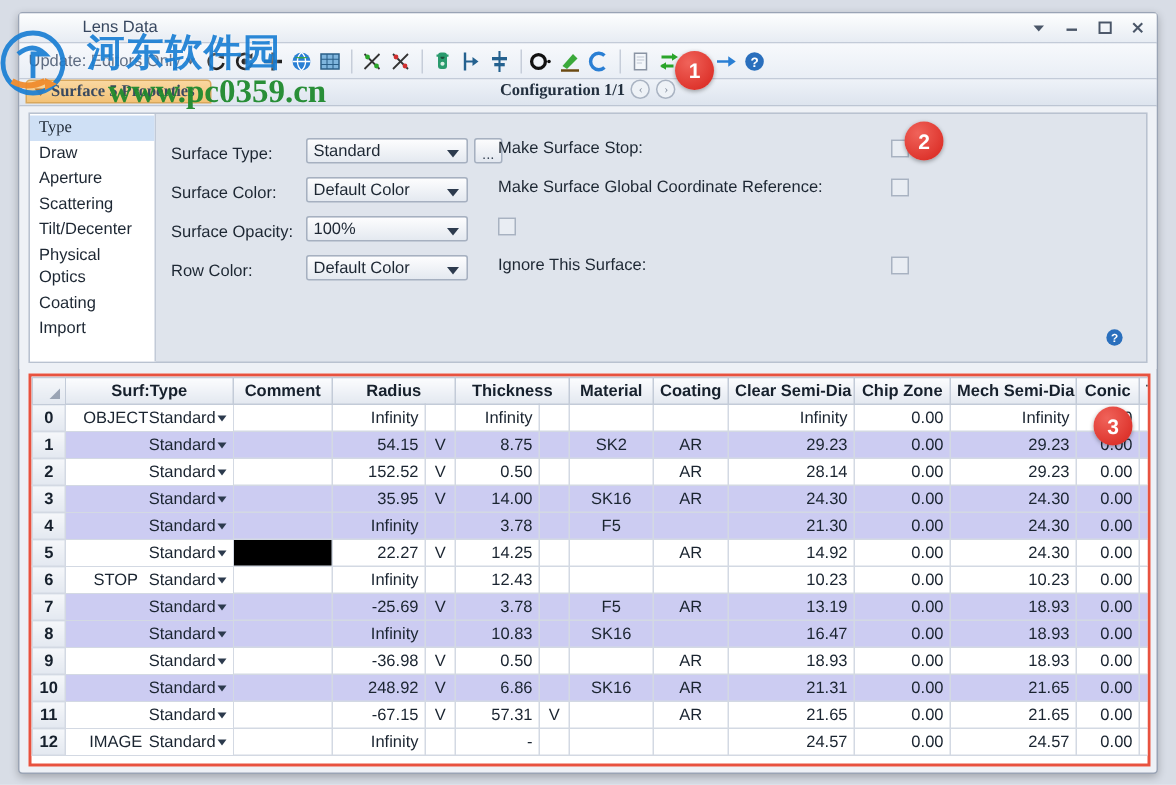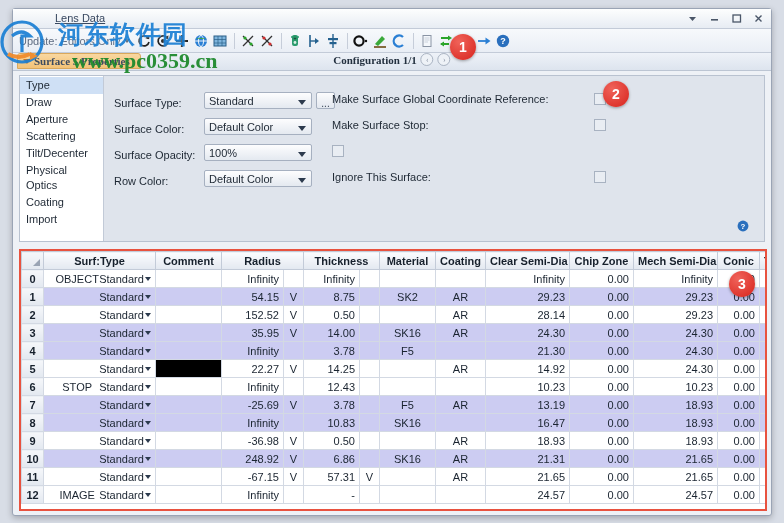--- a/index.html
+++ b/index.html
@@ -20,21 +20,21 @@
   }
   
   .titlebar {
     height: 20px;
     background: linear-gradient(#fdfefe, #e7ecf3);
     border-bottom: 1px solid #c3cbd8;
     position: relative;
   }
   .title-text {
     position: absolute; left: 42px; top: 3px;
-    font-size: 11px; color: #37475f; text-decoration: underline;
+    font-size: 11px; color: #37475f;
   }
   .wincontrols {
     position: absolute; right: 6px; top: 3px;
     display: flex; gap: 9px; align-items: center;
   }
   .wc { width: 13px; height: 13px; position: relative; cursor: default; }
   .wc svg { display: block; }
 
   
   .toolbar {
@@ -120,21 +120,21 @@
     width: 84px;
     background: #ffffff;
     border-right: 1px solid #c2cad7;
     padding-top: 1px;
   }
   .sl-item {
     font-size: 11px; color: #1d2733;
     padding: 1px 6px;
     line-height: 15px;
   }
-  .sl-item.selected { background: #cfe0f5; }
+  .sl-item.selected { background: #cfe0f5; font-family: Liberation Serif, serif; }
   .form {
     flex: 1; position: relative; padding: 12px 0 0 10px;
   }
   .fieldrow {
     display: flex; align-items: flex-end; height: 21px; margin-bottom: 5px;
   }
   .fieldlabel {
     font-size: 11px; color: #1d2733; width: 90px;
   }
   .combo {
@@ -495,25 +495,25 @@
         <div class="fieldrow">
           <span class="fieldlabel">Row Color:</span>
           <div class="combo">
             <span>Default Color</span>
             <span class="arrow"></span>
           </div>
         </div>
 
         <div class="checkcol">
           <div class="checkrow">
-            <span class="checklabel">Make Surface Global Coordinate Reference:</span>
+            <span class="checklabel">Make Surface Stop:</span>
             <span class="chkbox"></span>
           </div>
           <div class="checkrow">
-            <span class="checklabel">Make Surface Stop:</span>
+            <span class="checklabel">Make Surface Global Coordinate Reference:</span>
             <span class="chkbox"></span>
           </div>
           <div class="checkrow">
             <span class="chkbox"></span>
           </div>
           <div class="checkrow">
             <span class="checklabel">Ignore This Surface:</span>
             <span class="chkbox"></span>
           </div>
         </div>

